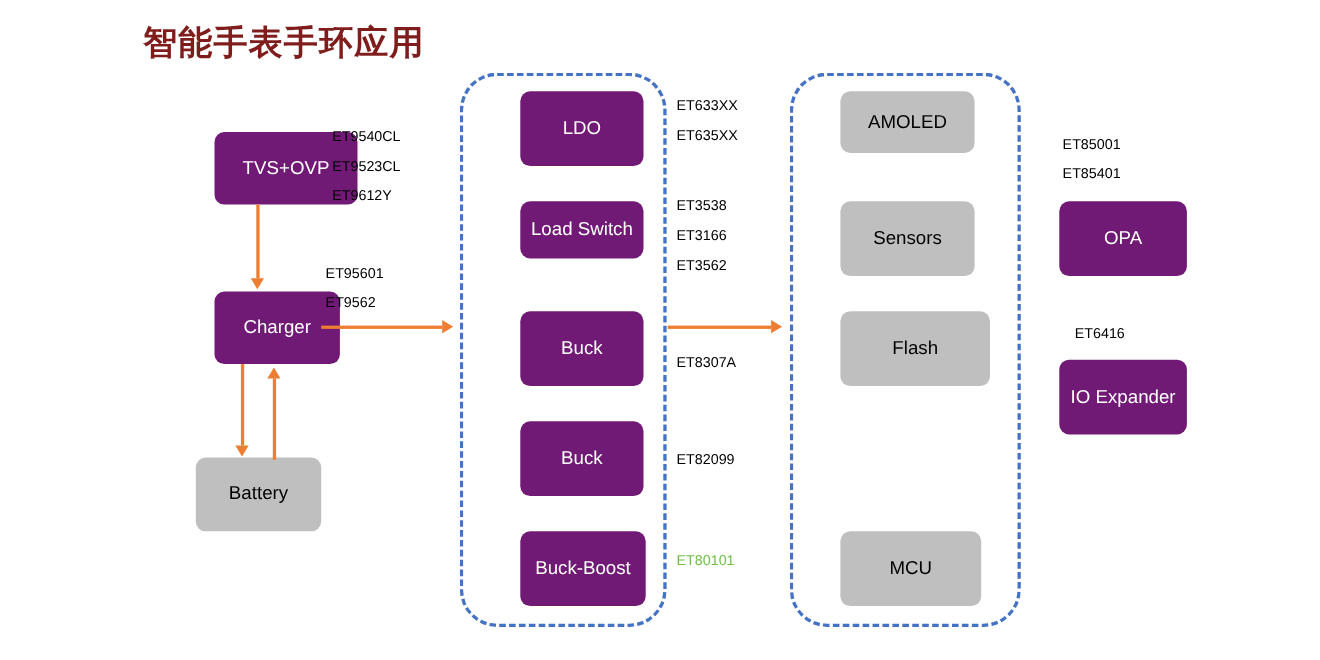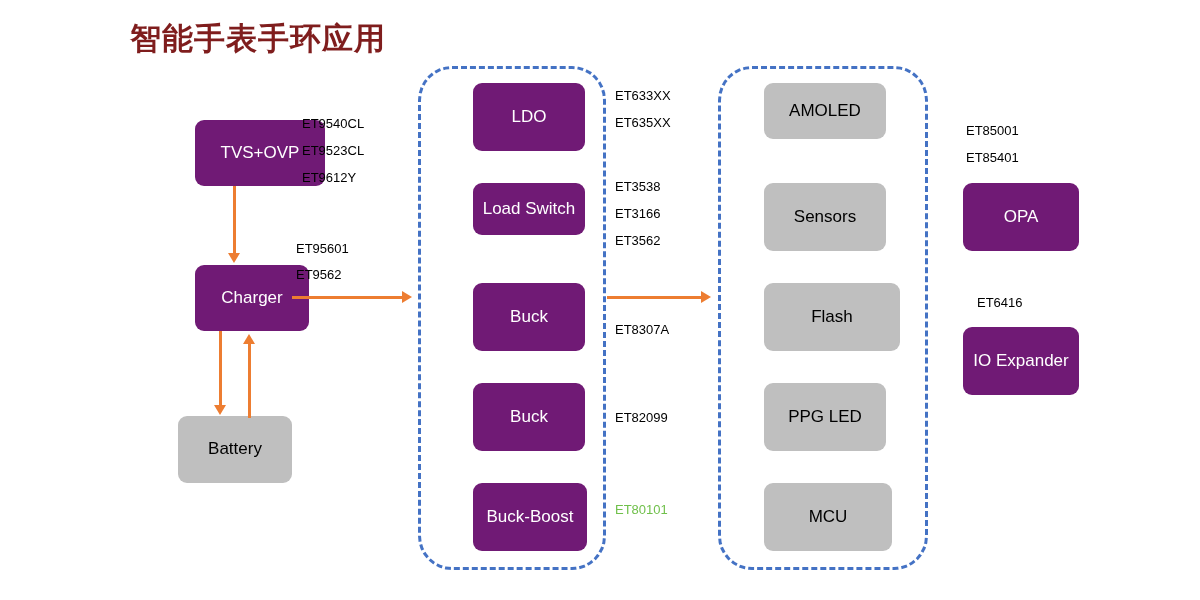--- a/index.html
+++ b/index.html
@@ -159,21 +159,20 @@
   <div class="abs arrow-head head-right" style="left:701px; top:291px;"></div>
 
   <div class="abs group" style="left:718px; top:66px; width:210px; height:504px;"></div>
 
   <div class="abs block gray" style="left:764px; top:83px; width:122px; height:56px;">AMOLED</div>
 
   <div class="abs block gray" style="left:764px; top:183px; width:122px; height:68px;">Sensors</div>
 
   <div class="abs block gray" style="left:764px; top:283px; width:136px; height:68px;">Flash</div>
 
-  <div class="abs block gray" style="left:764px; top:383px; width:122px; height:68px;">PPG LED</div>
 
   <div class="abs block gray" style="left:764px; top:483px; width:128px; height:68px;">MCU</div>
 
   <div class="abs partlabel" style="left:966px; top:122px;">ET85001</div>
   <div class="abs partlabel" style="left:966px; top:149px;">ET85401</div>
 
   <div class="abs block blue" style="left:946px; top:183px; width:116px; height:68px;text-align:center;">OPA</div>
 
   <div class="abs partlabel" style="left:977px; top:294px;">ET6416</div>
 

